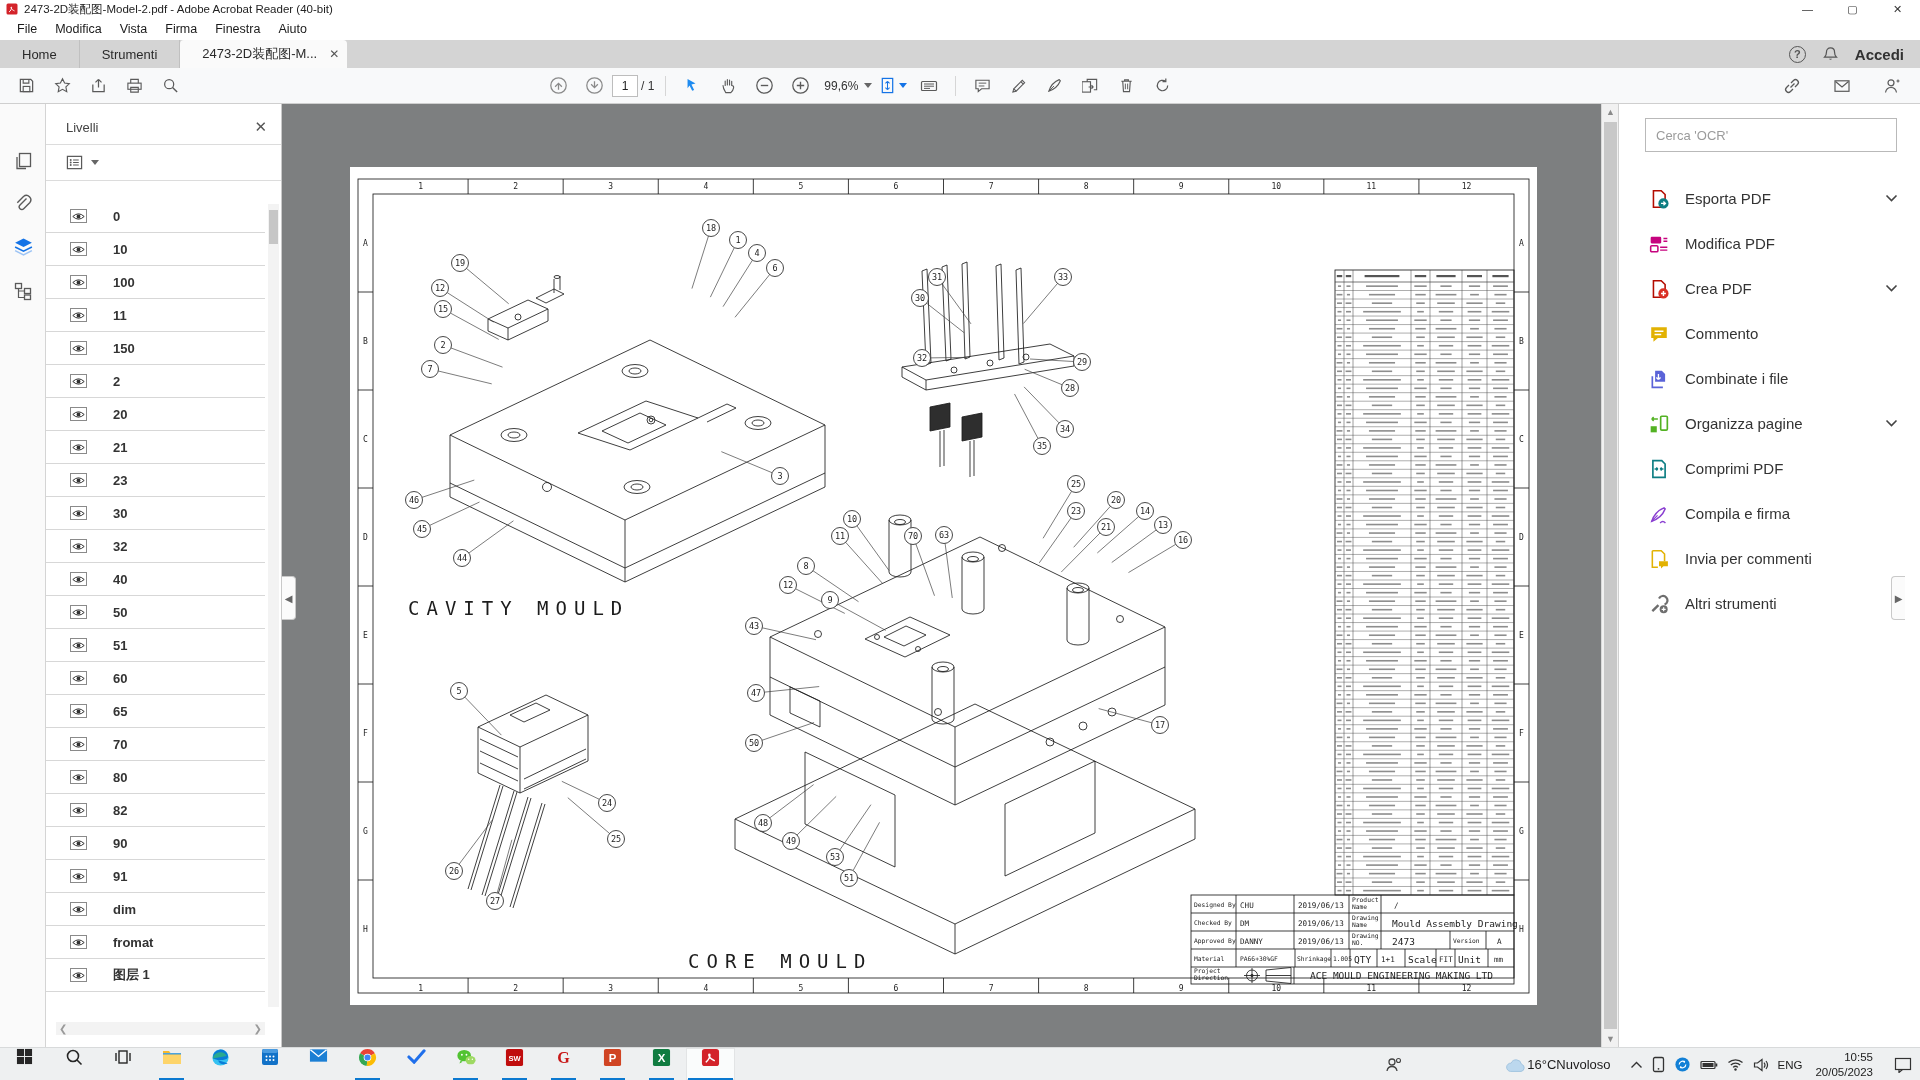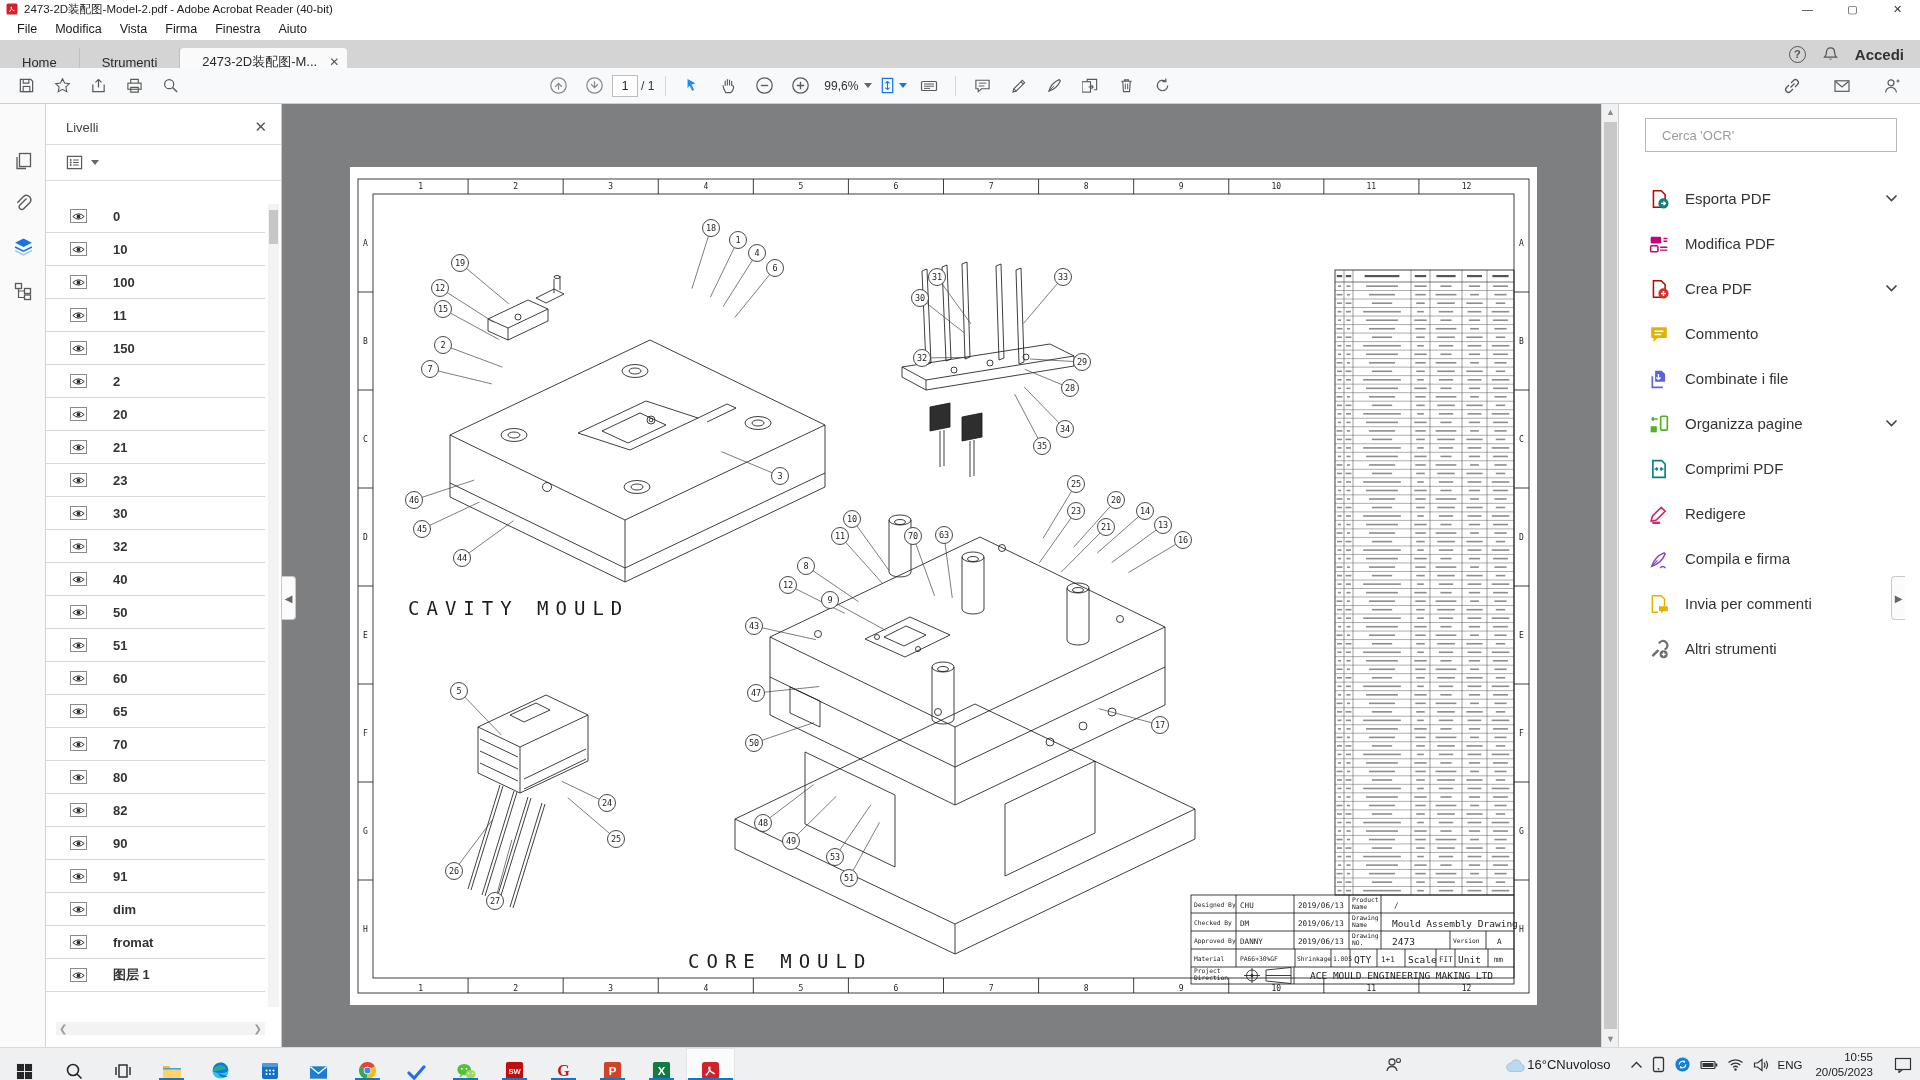--- a/index.html
+++ b/index.html
@@ -4,21 +4,21 @@
 <style>
   *{margin:0;padding:0;box-sizing:border-box}
   html,body{width:1920px;height:1080px;overflow:hidden;font-family:"Liberation Sans",sans-serif;background:#fff;font-size:13px;color:#222}
   
   #titlebar{position:absolute;left:0;top:0;width:1920px;height:18px;background:#fff;display:flex;align-items:center;padding-left:6px;font-size:11.5px}
   #titlebar .appico{width:12px;height:12px;margin-right:6px;flex:0 0 auto}
   #wincontrols{position:absolute;right:0;top:0;height:18px;display:flex}
   #wincontrols .wbtn{width:45px;height:18px;display:flex;align-items:center;justify-content:center;font-size:11px;color:#333}
   #menubar{position:absolute;left:0;top:18px;width:1920px;height:22px;background:#fff;display:flex;align-items:center;padding-left:8px}
   #menubar .mi{padding:2px 9px;font-size:12.5px;color:#1a1a1a}
-  #tabbar{position:absolute;left:0;top:40px;width:1920px;height:36px;background:#d4d4d4;display:flex;align-items:flex-end}
+  #tabbar{position:absolute;left:0;top:40px;width:1920px;height:36px;background:#d4d4d4;display:flex;align-items:flex-start}
   .tab{height:28px;display:flex;align-items:center;padding:0 22px;font-size:13px;color:#2a2a2a;border-right:1px solid #c0c0c0}
   .tab.active{background:#fafafa;border-radius:4px 4px 0 0;border-right:none;padding-right:8px}
   .tab .closex{margin-left:12px;color:#555;font-size:12px}
   #tab-right{position:absolute;right:10px;top:42px;display:flex;align-items:center;gap:16px;height:24px}
   #help-circ{width:17px;height:17px;border:1.4px solid #555;border-radius:50%;font-size:11px;display:flex;align-items:center;justify-content:center;color:#555;font-weight:bold}
   #accedi{font-size:15px;font-weight:600;color:#323232;margin-right:6px}
   
   #toolbar{position:absolute;left:0;top:68px;width:1920px;height:36px;background:#f8f9fa;border-bottom:1px solid #cfcfcf;display:flex;align-items:center}
   .tbtn{height:28px;min-width:30px;display:flex;align-items:center;justify-content:center;gap:0;margin:0 3px;color:#5a5a5a}
   .tsep{width:1px;height:20px;background:#d6d6d6;margin:0 8px}
@@ -46,30 +46,30 @@
   #lp-hscroll{position:absolute;left:10px;right:16px;bottom:12px;height:13px;background:#f3f3f3;display:flex;justify-content:space-between;align-items:center;color:#9a9a9a;font-size:10px;padding:0 3px}
   #docarea{flex:1;height:100%;background:#7d7f80;position:relative;overflow:hidden}
   #page{position:absolute;left:68px;top:63px;width:1187px;height:838px;background:#fff}
   #collapse-left{position:absolute;left:0;top:472px;width:14px;height:44px;background:#fbfbfb;border:1px solid #c9c9c9;border-left:none;border-radius:0 4px 4px 0;display:flex;align-items:center;justify-content:center;color:#666;font-size:10px}
   #doc-vscroll{width:17px;height:100%;background:#f1f1f1;border-left:1px solid #d9d9d9;position:relative}
   #doc-vthumb{position:absolute;left:2px;top:18px;bottom:18px;width:13px;background:#c8c8c8}
   .scroll-arrow{position:absolute;left:0;width:17px;height:16px;display:flex;align-items:center;justify-content:center;color:#8a8a8a;font-size:9px}
   #collapse-right{position:absolute;right:15px;top:472px;width:14px;height:44px;background:#fbfbfb;border:1px solid #c9c9c9;border-right:none;border-radius:4px 0 0 4px;display:flex;align-items:center;justify-content:center;color:#666;font-size:10px;z-index:5}
   
   #rightpanel{width:302px;height:100%;background:#fff;border-left:1px solid #d0d0d0;position:relative}
-  #searchbox{position:absolute;left:26px;top:14px;width:252px;height:34px;border:1px solid #b9b9b9;background:#fff;font-size:13px;color:#444;padding:0 16px;font-family:"Liberation Sans",sans-serif}
+  #searchbox{position:absolute;left:26px;top:14px;width:252px;height:34px;border:1px solid #b9b9b9;background:#fff;font-size:13px;color:#444;padding:0 10px;font-family:"Liberation Sans",sans-serif}
   #searchbox::placeholder{color:#9b9b9b}
   #tools-list{position:absolute;left:0;top:72px;right:0}
   .tool-row{height:45px;display:flex;align-items:center;padding:0 22px 0 30px}
   .tool-ico{width:20px;height:20px;margin-right:16px;flex:0 0 auto}
   .tool-label{font-size:15px;color:#333;flex:1}
   .tool-chev{color:#444}
   
   #taskbar{position:absolute;left:0;top:1047px;width:1920px;height:33px;background:#eef0f1;border-top:1px solid #d8dadb;display:flex;align-items:stretch}
-  .tkbtn{width:49px;display:flex;align-items:flex-end;justify-content:center;position:relative}
+  .tkbtn{width:49px;display:flex;align-items:flex-start;justify-content:center;position:relative}
   .tkbtn.active{background:#fafcfc;box-shadow:inset 0 0 0 1px #e2e4e5}
   .tkbtn .ind{position:absolute;bottom:0;left:12px;right:12px;height:2.5px;background:#0b79d0}
   .tkbtn.active .ind{left:2px;right:2px}
   #tray{position:absolute;right:0;top:0;height:33px;display:flex;align-items:center;gap:9px;padding-right:8px}
   #people{position:absolute;right:515px;top:0;height:33px;display:flex;align-items:center}
   #weather{display:flex;align-items:center;gap:0;font-size:13px;color:#1c1c1c;margin-right:10px}
   #clockblock{text-align:right;font-size:11.5px;line-height:1.25;color:#1c1c1c;margin:0 4px}
   .trayico{display:flex;align-items:center;justify-content:center}
   #lang{font-size:11.5px;color:#1c1c1c}
   
@@ -1582,27 +1582,20 @@
         </div>
         <div class="tool-row">
           <span class="tool-ico"><svg width="20" height="20" viewBox="0 0 18 18">
               <path d="M3.5,1.5h8l3,3v12h-11z" fill="none" stroke="#0d7e83" stroke-width="1.5"></path>
               <path d="M5,9h3m0,0L6.6,7.6M8,9L6.6,10.4M13,9h-3m0,0l1.4-1.4M10,9l1.4,1.4" stroke="#0d7e83" stroke-width="1.2" fill="none"></path>
             </svg></span>
           <span class="tool-label">Comprimi PDF</span>
         </div>
         <div class="tool-row">
           <span class="tool-ico"><svg width="20" height="20" viewBox="0 0 18 18">
-              <path d="M2,15.5l4.5-1 8-8-3.5-3.5-8,8z" fill="none" stroke="#d6246e" stroke-width="1.5"></path>
-              <path d="M3,17h7" stroke="#d6246e" stroke-width="2.2"></path>
-            </svg></span>
-          <span class="tool-label">Redigere</span>
-        </div>
-        <div class="tool-row">
-          <span class="tool-ico"><svg width="20" height="20" viewBox="0 0 18 18">
               <path d="M2.5,15.5C4.5,9.5 8.5,5.5 13.5,3.5l1,1c-2,5-6,9-12,11z" fill="none" stroke="#8a3fd1" stroke-width="1.4"></path>
               <path d="M2.5,15.5l5.2-5.2" stroke="#8a3fd1" stroke-width="1"></path>
               <path d="M10,17c1.6-1.6 3.2-1.6 4.8,0" fill="none" stroke="#8a3fd1" stroke-width="1.3"></path>
             </svg></span>
           <span class="tool-label">Compila e firma</span>
         </div>
         <div class="tool-row">
           <span class="tool-ico"><svg width="20" height="20" viewBox="0 0 18 18">
               <path d="M3,1.5h8l3,3v6.5" fill="none" stroke="#e2b203" stroke-width="1.4"></path>
               <path d="M3,1.5v15h5" fill="none" stroke="#e2b203" stroke-width="1.4"></path>

